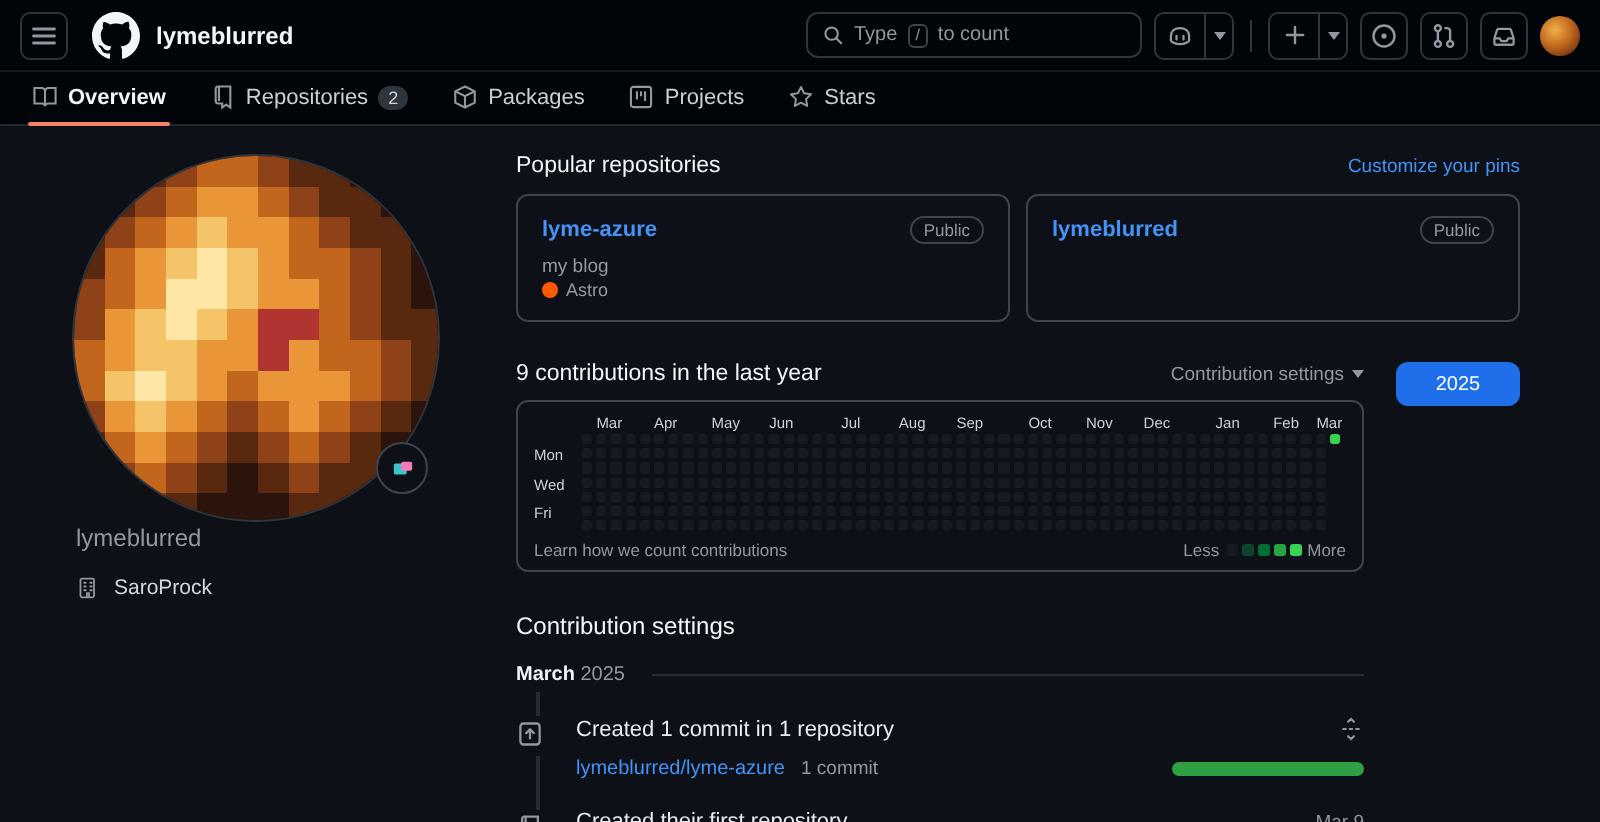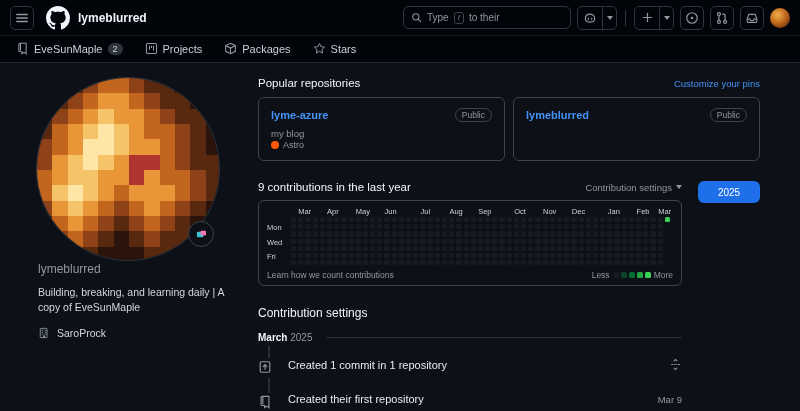--- a/index.html
+++ b/index.html
@@ -139,21 +139,21 @@
   <span class="brand-name">lymeblurred</span>
 
   <div class="header-right">
     <div class="search-box">
       <svg width="11" height="11" viewBox="0 0 16 16">
           <circle cx="7" cy="7" r="4.5" stroke="currentColor" stroke-width="1.5" fill="none"></circle>
           <path d="M10.5 10.5 14 14" stroke="currentColor" stroke-width="1.5" stroke-linecap="round"></path>
         </svg>
       <span>Type</span>
       <span class="key-cap">/</span>
-      <span>to their</span>
+      <span>to count</span>
     </div>
 
     <div class="split-btn">
       <div class="split-main">
         <svg width="14" height="14" viewBox="0 0 16 16" fill="none" stroke="currentColor" stroke-width="1.3">
             <path d="M2.8 8.2c0-3.1 2.4-4.7 5.2-4.7s5.2 1.6 5.2 4.7v2.2c0 1-2.8 2.3-5.2 2.3s-5.2-1.3-5.2-2.3z"></path>
             <path d="M6 8v2M10 8v2" stroke-linecap="round"></path>
           </svg>
       </div>
       <div class="split-caret">
@@ -192,41 +192,47 @@
       <svg width="14" height="14" viewBox="0 0 16 16" fill="none" stroke="currentColor" stroke-width="1.3">
           <path d="M2.5 9.3 4 4.6a1 1 0 0 1 1-.7h6a1 1 0 0 1 1 .7l1.5 4.7v2.7a1 1 0 0 1-1 1h-9a1 1 0 0 1-1-1z"></path>
           <path d="M2.5 9.3h3l1 1.6h3l1-1.6h3"></path>
         </svg>
     </button>
     <div class="nav-avatar"></div>
   </div>
 </header>
 
 <nav class="tab-nav">
+  <div class="tab active">
+    <svg class="t-icon" width="13" height="13" viewBox="0 0 16 16" fill="none" stroke="currentColor" stroke-width="1.3">
+        <path d="M1.5 2.5h4.5A2 2 0 0 1 8 4.5v9a2 2 0 0 0-2-1.5H1.5zM14.5 2.5H10A2 2 0 0 0 8 4.5v9a2 2 0 0 1 2-1.5h4.5z"></path>
+      </svg>
+    <span>Overview</span>
+  </div>
   <div class="tab">
     <svg class="t-icon" width="13" height="13" viewBox="0 0 16 16" fill="none" stroke="currentColor" stroke-width="1.3">
         <path d="M4.5 1.5h8v13l-2.5-1.8-2.5 1.8v-2.5H5a1.5 1.5 0 0 1-1.5-1.5v-7.5a1.5 1.5 0 0 1 1-1.5z"></path>
         <path d="M5.5 1.5v9"></path>
       </svg>
-    <span>EveSunMaple</span>
+    <span>Repositories</span>
     <span class="counter-badge">2</span>
+  </div>
+  <div class="tab">
+    <svg class="t-icon" width="13" height="13" viewBox="0 0 16 16" fill="none" stroke="currentColor" stroke-width="1.3">
+        <path d="M8 1.5 14 4.5v7L8 14.5 2 11.5v-7z"></path>
+        <path d="M2 4.5l6 3 6-3M8 7.5v7"></path>
+      </svg>
+    <span>Packages</span>
   </div>
   <div class="tab">
     <svg class="t-icon" width="13" height="13" viewBox="0 0 16 16" fill="none" stroke="currentColor" stroke-width="1.3">
         <rect x="1.8" y="1.8" width="12.4" height="12.4" rx="1.5"></rect>
         <path d="M5.5 4.5v5M8 4.5v3M10.5 4.5v6"></path>
       </svg>
     <span>Projects</span>
-  </div>
-  <div class="tab">
-    <svg class="t-icon" width="13" height="13" viewBox="0 0 16 16" fill="none" stroke="currentColor" stroke-width="1.3">
-        <path d="M8 1.5 14 4.5v7L8 14.5 2 11.5v-7z"></path>
-        <path d="M2 4.5l6 3 6-3M8 7.5v7"></path>
-      </svg>
-    <span>Packages</span>
   </div>
   <div class="tab">
     <svg class="t-icon" width="13" height="13" viewBox="0 0 16 16" fill="none" stroke="currentColor" stroke-width="1.2">
         <path d="M8 1.8l1.9 3.9 4.3.6-3.1 3 .7 4.2L8 11.5l-3.8 2 .7-4.2-3.1-3 4.3-.6z" stroke-linejoin="round"></path>
       </svg>
     <span>Stars</span>
   </div>
 </nav>
 
 <div class="page">
@@ -382,21 +388,20 @@
           </svg>
       </div>
       <div class="status-badge">
         <svg width="11" height="11" viewBox="0 0 12 12">
             <rect x="1" y="3" width="7" height="6" rx="1" fill="#39c5cf"></rect>
             <rect x="5" y="2" width="6" height="5" rx="1" fill="#f778ba"></rect>
           </svg>
       </div>
     </div>
     <div class="profile-login">lymeblurred</div>
-    <p class="profile-bio">Building, breaking, and learning daily | A copy of EveSunMaple</p>
     <div class="detail-list">
       <div class="detail-item">
         <svg class="d-icon" width="12" height="12" viewBox="0 0 16 16" fill="none" stroke="currentColor" stroke-width="1.2">
             <rect x="3" y="1.8" width="9" height="12.4" rx="1"></rect>
             <path d="M5.5 4.5h1M9.5 4.5h1M5.5 7h1M9.5 7h1M5.5 9.5h1M9.5 9.5h1M7.3 14v-2.5h1.4V14" stroke-linecap="round"></path>
           </svg>
         <span>SaroProck</span>
       </div>
 
     </div>
@@ -864,20 +869,25 @@
             </div>
             <div class="act-body">
               <div class="act-title-row">
                 <span class="act-title">Created 1 commit in 1 repository</span>
                 <button class="unfold-btn">
                   <svg width="13" height="13" viewBox="0 0 16 16" fill="none" stroke="currentColor" stroke-width="1.3" stroke-linecap="round">
                       <path d="M6.2 3.6 8 1.8l1.8 1.8M6.2 12.4 8 14.2l1.8-1.8M3.2 8h1.6M7.2 8h1.6M11.2 8h1.6"></path>
                     </svg>
                 </button>
               </div>
+              <div class="act-sub-row">
+                <a class="act-repo-link">lymeblurred/lyme-azure</a>
+                <span class="act-repo-meta">1 commit</span>
+                <span class="act-bar" id="act-bar-0" style="background: rgb(46, 160, 67);"></span>
+              </div>
             </div>
           </div>
 
           <div class="act-item">
             <div class="act-icon">
               <svg width="14" height="14" viewBox="0 0 16 16" fill="none" stroke="currentColor" stroke-width="1.3">
                   <path d="M4.5 1.5h8v13l-2.5-1.8-2.5 1.8v-2.5H5a1.5 1.5 0 0 1-1.5-1.5v-7.5a1.5 1.5 0 0 1 1-1.5z"></path>
                   <path d="M5.5 1.5v9"></path>
                 </svg>
             </div>

